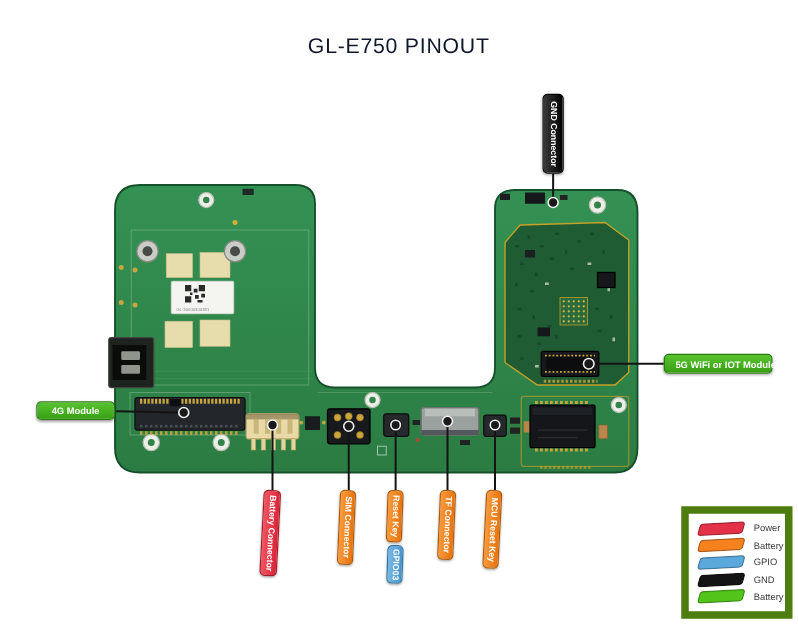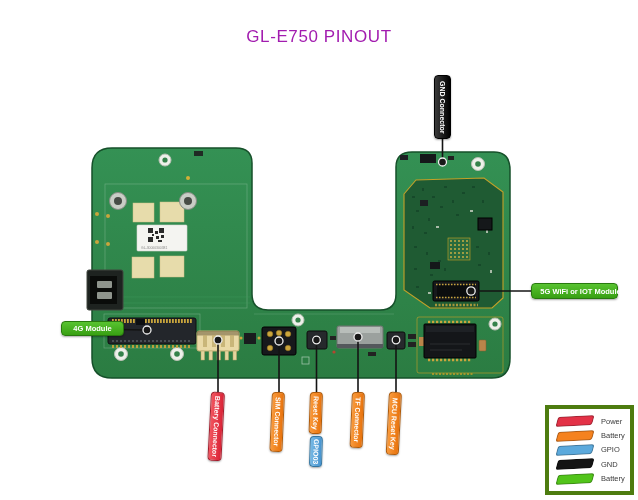--- a/index.html
+++ b/index.html
@@ -1,43 +1,43 @@
 <!DOCTYPE html>
 <html><head>
 <meta charset="utf-8">
 <style>
   html,body{margin:0;padding:0;background:#fff;}
   .stage{position:relative;width:638px;height:500px;background:#ffffff;overflow:hidden;
          font-family:"Liberation Sans", sans-serif;}
   .title{position:absolute;top:27px;left:0;width:100%;text-align:center;
-         font-size:17px;letter-spacing:.6px;color:#a21caf;font-weight:500;}
+         font-size:17px;letter-spacing:.6px;color:#0f172a;font-weight:500;}
   svg.boardlayer{position:absolute;left:0;top:0;}
 
   .callout{position:absolute;display:flex;align-items:center;justify-content:center;
            color:#fff;font-weight:bold;border-radius:4px;box-sizing:border-box;
            box-shadow:0 1px 2px rgba(0,0,0,.35);white-space:nowrap;text-align:center;}
   .v{writing-mode:vertical-rl;}
   .cat-power  {background:linear-gradient(to right,#f2555f,#da2337);border:1px solid #a31c2b;}
   .cat-control{background:linear-gradient(to right,#f99a3c,#e8730d);border:1px solid #b05a08;}
   .cat-gpio   {background:linear-gradient(to right,#77b9e5,#4693cf);border:1px solid #32749f;}
   .cat-gnd    {background:linear-gradient(to right,#3a3a3a,#000000);border:1px solid #000;}
   .cat-module {background:linear-gradient(to bottom,#58c330,#38a013);border:1px solid #28790e;}
 
   #lbl-gnd    {left:434px;top:75px;width:17px;height:64px;font-size:7px;}
   #lbl-wifi   {left:531px;top:283px;width:87px;height:16px;font-size:7.5px;padding-left:12px;}
-  #lbl-4g     {left:29px;top:321px;width:63px;height:15px;font-size:7.5px;margin-left:32px;}
+  #lbl-4g     {left:29px;top:321px;width:63px;height:15px;font-size:7.5px;}
   #lbl-battery{left:211px;top:392px;width:14px;height:69px;font-size:7px;transform:rotate(3deg);transform-origin:50% 0;}
   #lbl-sim    {left:272px;top:392px;width:13px;height:60px;font-size:7px;transform:rotate(2.5deg);transform-origin:50% 0;}
   #lbl-reset  {left:310px;top:392px;width:13px;height:42px;font-size:7px;transform:rotate(2deg);transform-origin:50% 0;}
   #lbl-gpio   {left:310px;top:436px;width:13px;height:31px;font-size:7px;transform:rotate(2deg);transform-origin:50% 0;}
   #lbl-tf     {left:352px;top:392px;width:13px;height:56px;font-size:7px;transform:rotate(2.5deg);transform-origin:50% 0;}
   #lbl-mcu    {left:389px;top:392px;width:13px;height:63px;font-size:7px;transform:rotate(3deg);transform-origin:50% 0;}
 
   #legend{position:absolute;left:545px;top:405px;width:89px;height:90px;background:#fff;
-          border:4px solid #4d7c0f;display:flex;flex-direction:column;justify-content:space-evenly;
+          border:6px solid #4d7c0f;display:flex;flex-direction:column;justify-content:space-evenly;
           padding:3px 0 3px 8px;box-sizing:border-box;}
   .legend-row{display:flex;align-items:center;gap:8px;}
   .swatch{width:36px;height:10px;border-radius:3px;border:1px solid rgba(0,0,0,.28);
           transform:skewX(-18deg) rotate(-3deg);box-sizing:border-box;flex:0 0 auto;}
   .legend-label{font-size:7.5px;color:#3a3a3a;}
 </style>
 </head>
 <body>
 
 <div class="stage">

